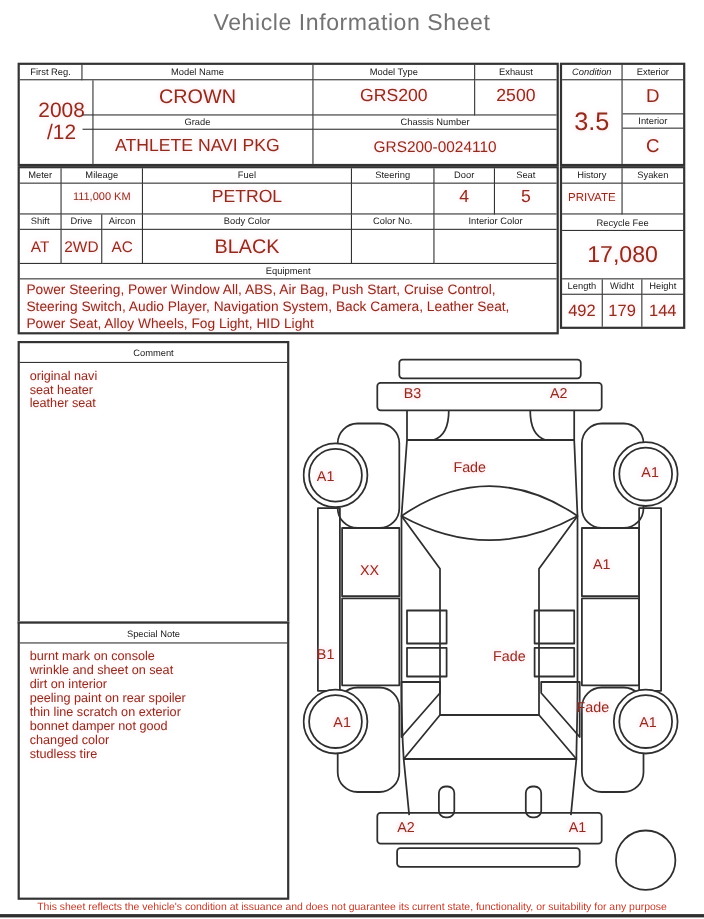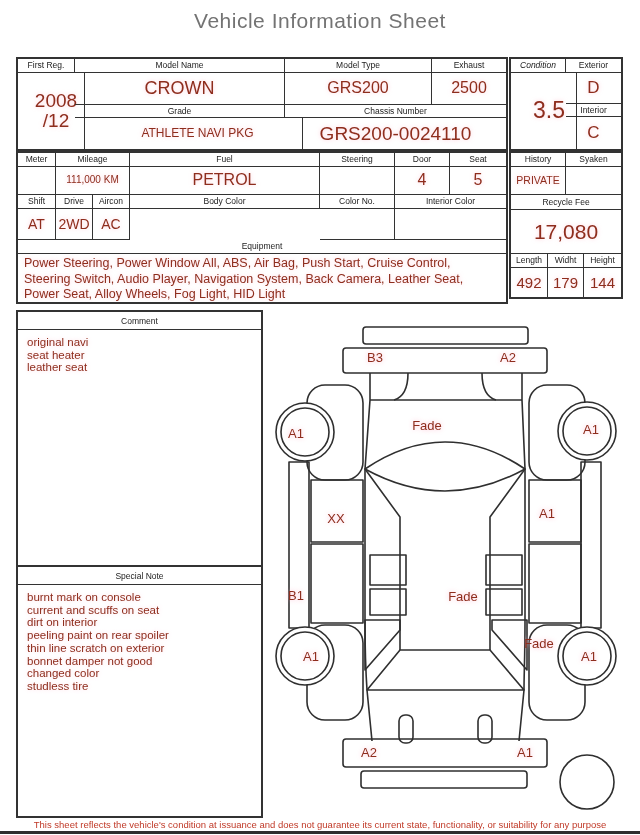--- a/index.html
+++ b/index.html
@@ -53,28 +53,28 @@
     <div class="c hdr br bb" style="left:0;top:0;width:57px;height:14px;">First Reg.</div>
     <div class="c val br" style="left:0;top:14px;width:57px;height:76px;font-size:19px;margin-left:10px;">2008
 /12</div>
     <div class="c hdr br bb" style="left:57px;top:0;width:210px;height:14px;">Model Name</div>
     <div class="c val br bb" style="left:57px;top:14px;width:210px;height:32px;font-size:18px;">CROWN</div>
     <div class="c hdr br bb" style="left:267px;top:0;width:147px;height:14px;">Model Type</div>
     <div class="c val br bb" style="left:267px;top:14px;width:147px;height:32px;font-size:16px;">GRS200</div>
     <div class="c hdr bb" style="left:414px;top:0;width:74px;height:14px;">Exhaust</div>
     <div class="c val bb" style="left:414px;top:14px;width:74px;height:32px;font-size:16px;">2500</div>
     <div class="c hdr br bb" style="left:57px;top:46px;width:210px;height:13px;">Grade</div>
-    <div class="c val br" style="left:75px;top:59px;width:210px;height:31px;font-size:12px;">ATHLETE NAVI PKG</div>
+    <div class="c val br" style="left:57px;top:59px;width:210px;height:31px;font-size:16px;">ATHLETE NAVI PKG</div>
     <div class="c hdr bb" style="left:267px;top:46px;width:221px;height:13px;">Chassis Number</div>
-    <div class="c val" style="left:267px;top:59px;width:221px;height:31px;font-size:19px;">GRS200-0024110</div>
+    <div class="c val" style="left:267px;top:59px;width:221px;height:31px;font-size:14px;">GRS200-0024110</div>
   </div>
 
   <div class="tbl" style="left:509px;top:57px;width:114px;height:94px;">
     <div class="c hdr br bb" style="left:0;top:0;width:55px;height:14px;font-style:italic;">Condition</div>
-    <div class="c val br" style="left:11px;top:14px;width:55px;height:76px;font-size:23px;">3.5</div>
+    <div class="c val br" style="left:0;top:14px;width:55px;height:76px;font-size:23px;">3.5</div>
     <div class="c hdr bb" style="left:55px;top:0;width:55px;height:14px;">Exterior</div>
     <div class="c val bb" style="left:55px;top:14px;width:55px;height:31px;font-size:17px;">D</div>
     <div class="c hdr bb" style="left:55px;top:45px;width:55px;height:13px;">Interior</div>
     <div class="c val" style="left:55px;top:58px;width:55px;height:32px;font-size:17px;">C</div>
   </div>
 
   <div class="tbl" style="left:16px;top:151px;width:492px;height:153px;">
     <div class="c hdr br bb" style="left:0;top:0;width:38px;height:14px;">Meter</div>
     <div class="c hdr br bb" style="left:38px;top:0;width:74px;height:14px;">Mileage</div>
     <div class="c hdr br bb" style="left:112px;top:0;width:190px;height:14px;">Fuel</div>
@@ -92,20 +92,21 @@
     <div class="c hdr br bb" style="left:0;top:42px;width:38px;height:14px;">Shift</div>
     <div class="c hdr br bb" style="left:38px;top:42px;width:37px;height:14px;">Drive</div>
     <div class="c hdr br bb" style="left:75px;top:42px;width:37px;height:14px;">Aircon</div>
     <div class="c hdr br bb" style="left:112px;top:42px;width:190px;height:14px;">Body Color</div>
     <div class="c hdr br bb" style="left:302px;top:42px;width:75px;height:14px;">Color No.</div>
     <div class="c hdr bb" style="left:377px;top:42px;width:111px;height:14px;">Interior Color</div>
 
     <div class="c val br bb" style="left:0;top:56px;width:38px;height:31px;font-size:14px;">AT</div>
     <div class="c val br bb" style="left:38px;top:56px;width:37px;height:31px;font-size:14px;">2WD</div>
     <div class="c val br bb" style="left:75px;top:56px;width:37px;height:31px;font-size:14px;">AC</div>
+    <div class="c val br bb" style="left:112px;top:56px;width:190px;height:31px;font-size:18px;">BLACK</div>
     <div class="c val br bb" style="left:302px;top:56px;width:75px;height:31px;font-size:11px;"></div>
     <div class="c val bb" style="left:377px;top:56px;width:111px;height:31px;font-size:11px;"></div>
 
     <div class="c hdr bb" style="left:0;top:87px;width:488px;height:14px;">Equipment</div>
     <div class="c val" style="left:0;top:101px;width:488px;height:48px;font-size:12.5px;line-height:15.5px;justify-content:flex-start;align-items:flex-start;text-align:left;padding:2px 6px;white-space:normal;">Power Steering, Power Window  All, ABS, Air Bag, Push Start, Cruise Control, Steering Switch, Audio Player, Navigation System, Back Camera, Leather Seat, Power Seat, Alloy Wheels, Fog Light, HID Light</div>
   </div>
 
   <div class="tbl" style="left:509px;top:151px;width:114px;height:148px;">
     <div class="c hdr br bb" style="left:0;top:0;width:55px;height:14px;">History</div>
     <div class="c hdr bb" style="left:55px;top:0;width:55px;height:14px;">Syaken</div>
@@ -127,21 +128,21 @@
         <div>original navi</div>
         <div>seat heater</div>
         <div>leather seat</div>
       </div>
   </div>
 
   <div class="box" style="left:16px;top:565px;width:247px;height:253px;">
     <div class="boxhdr">Special Note</div>
     <div class="boxbody">
         <div>burnt mark on console</div>
-        <div>current and scuffs on seat</div>
+        <div>wrinkle and sheet on seat</div>
         <div>dirt on interior</div>
         <div>peeling paint on rear spoiler</div>
         <div>thin line scratch on exterior</div>
         <div>bonnet damper not good</div>
         <div>changed color</div>
         <div>studless tire</div>
       </div>
   </div>
 
   <div class="diagram">

